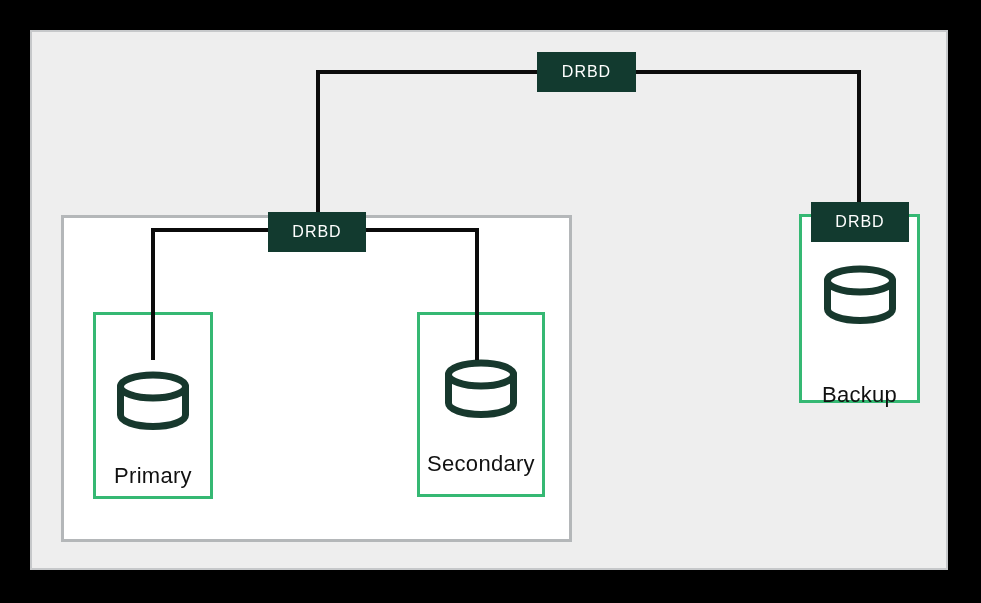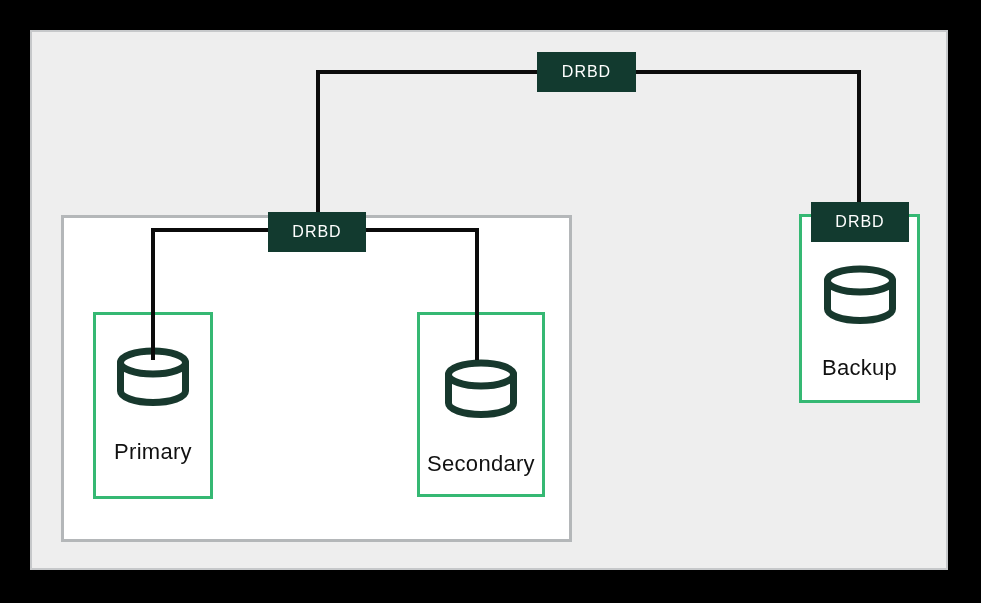--- a/index.html
+++ b/index.html
@@ -31,23 +31,23 @@
   }
   .node {
     position: absolute;
     background: var(--node-bg, #ffffff);
     border: 3px solid var(--node-border, #35b873);
     box-sizing: border-box;
     display: flex;
     flex-direction: column;
     align-items: center;
   }
-  .node-primary   { left: 93px;  top: 312px; width: 120px; height: 187px; padding-top: 32px; }
+  .node-primary   { left: 93px;  top: 312px; width: 120px; height: 187px; padding-top: 56px; }
   .node-secondary { left: 417px; top: 312px; width: 128px; height: 185px; padding-top: 44px; }
-  .node-backup    { left: 799px; top: 214px; width: 121px; height: 189px; padding-top: 48px; }
+  .node-backup    { left: 799px; top: 214px; width: 121px; height: 189px; padding-top: 48px; gap: 27px; }
   .node .db-icon { flex: 0 0 auto; }
   .node-primary .node-label,
   .node-secondary .node-label { margin-top: 34px; }
   .node-backup .node-label { margin-top: 32px; }
   .node-label {
     font-size: 22px;
     line-height: 24px;
     color: var(--label-text, #111111);
     letter-spacing: 0.3px;
     white-space: nowrap;

